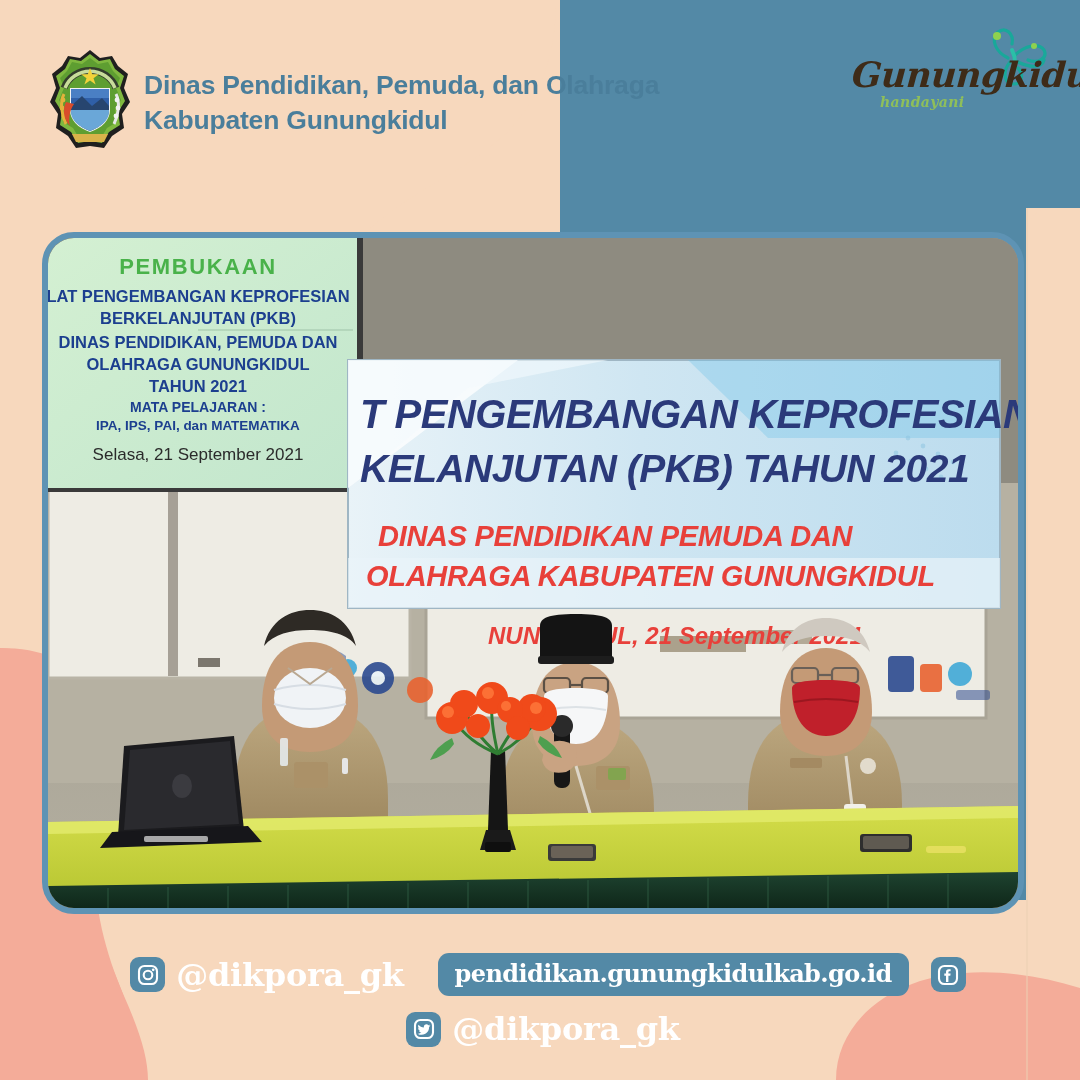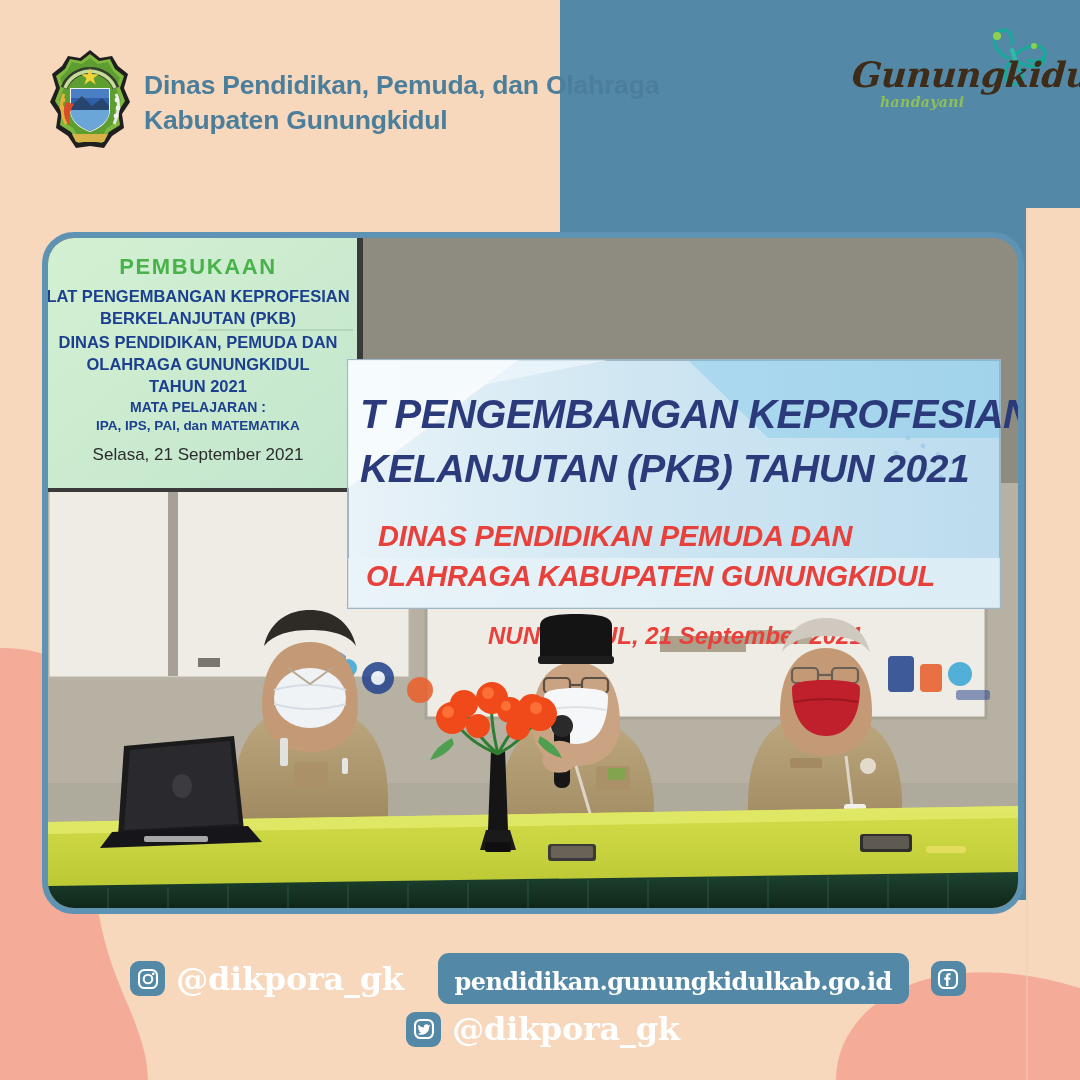--- a/index.html
+++ b/index.html
@@ -71,21 +71,21 @@
     flex:0 0 auto;
   }
   .shandle {
     color:#FFFFFF; font-size:32px; font-weight:bold;
     font-family:"DejaVu Serif", serif;
     margin-left:11px; letter-spacing:-0.3px; white-space:nowrap;
   }
   .shandle.small { font-size:19.5px; letter-spacing:-0.4px; }
   .url-badge {
     background:#5389A6; color:#fff; border-radius:11px;
-    padding:14px 17px 8px 17px; font-size:24px; font-weight:bold;
+    padding:6px 17px 8px 17px; font-size:24px; font-weight:bold;
     font-family:"DejaVu Serif", serif; letter-spacing:-0.6px;
     margin:0 22px 0 34px; white-space:nowrap;
   }
 </style>
 </head>
 <body>
 
 <svg id="bg" width="1080" height="1080" viewBox="0 0 1080 1080">
   <defs>
     <clipPath id="pgclip">

